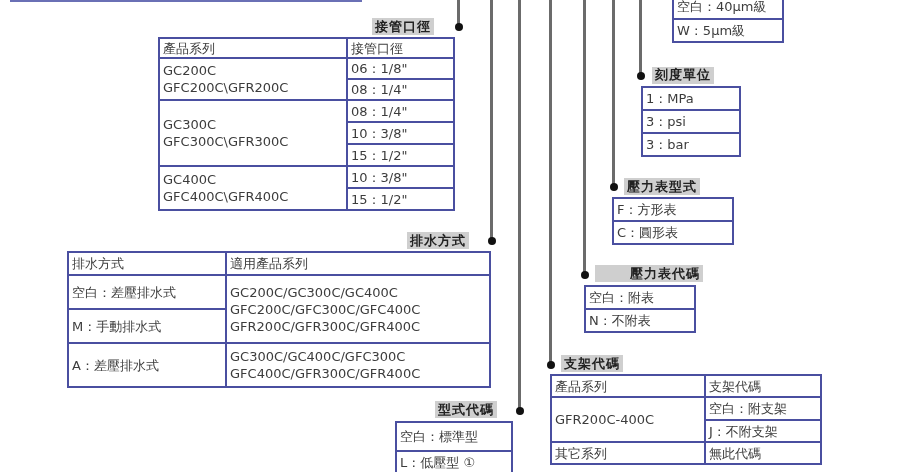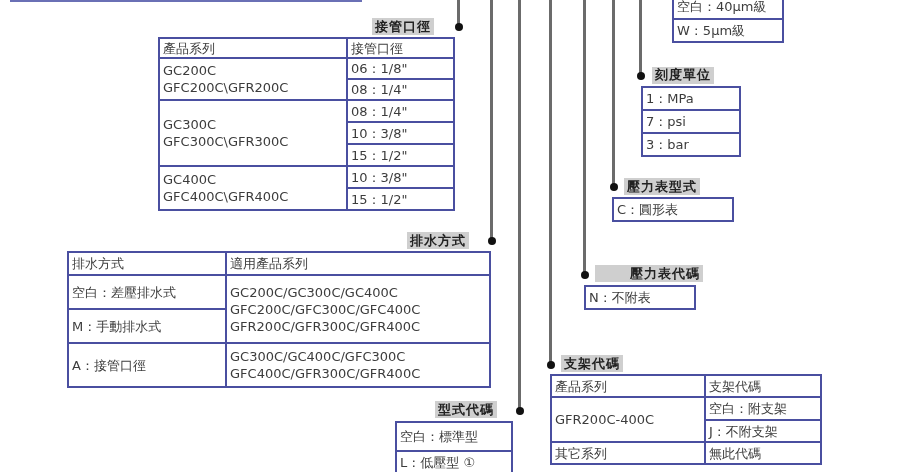--- a/index.html
+++ b/index.html
@@ -89,21 +89,21 @@
     <td rowspan="2">
       <div>GC200C/GC300C/GC400C</div>
       <div>GFC200C/GFC300C/GFC400C</div>
       <div>GFR200C/GFR300C/GFR400C</div>
     </td>
   </tr>
   <tr style="height:34px;">
     <td>M：手動排水式</td>
   </tr>
   <tr style="height:44px;">
-    <td>A：接管口徑</td>
+    <td>A：差壓排水式</td>
     <td>
       <div>GC300C/GC400C/GFC300C</div>
       <div>GFC400C/GFR300C/GFR400C</div>
     </td>
   </tr>
 </tbody>
   </table>
 
 <div class="hdr" style="left:435px; top:401px;">型式代碼</div>
 <table class="t" style="left:395px; top:421px; width:118px;">
@@ -128,40 +128,46 @@
 </tbody>
   </table>
 
 <div class="hdr" style="left:652px; top:67px;font-family:Liberation Mono, monospace;">刻度單位</div>
 <table class="t" style="left:641px; top:86px; width:100px;padding-left:20px;">
   <tbody>
       <tr style="height:23px;">
         <td>1：MPa</td>
       </tr>
   <tr style="height:23px;">
-        <td>7：psi</td>
+        <td>3：psi</td>
       </tr>
   <tr style="height:23px;">
         <td>3：bar</td>
       </tr>
 </tbody>
   </table>
 
 <div class="hdr" style="left:624px; top:178px;">壓力表型式</div>
 <table class="t" style="left:612px; top:197px; width:122px;">
   <tbody>
+      <tr style="height:23px;">
+        <td>F：方形表</td>
+      </tr>
   <tr style="height:23px;margin-left:38px;">
         <td>C：圓形表</td>
       </tr>
 </tbody>
   </table>
 
 <div class="hdr" style="left:595px; top:265px;padding-left:35px;">壓力表代碼</div>
 <table class="t" style="left:584px; top:285px; width:112px;">
   <tbody>
+      <tr style="height:23px;">
+        <td>空白：附表</td>
+      </tr>
   <tr style="height:23px;">
         <td>N：不附表</td>
       </tr>
 </tbody>
   </table>
 
 <div class="hdr" style="left:561px; top:355px;">支架代碼</div>
 <table class="t" style="left:550px; top:374px; width:272px;">
   <tbody>
       <tr style="height:22px;">

